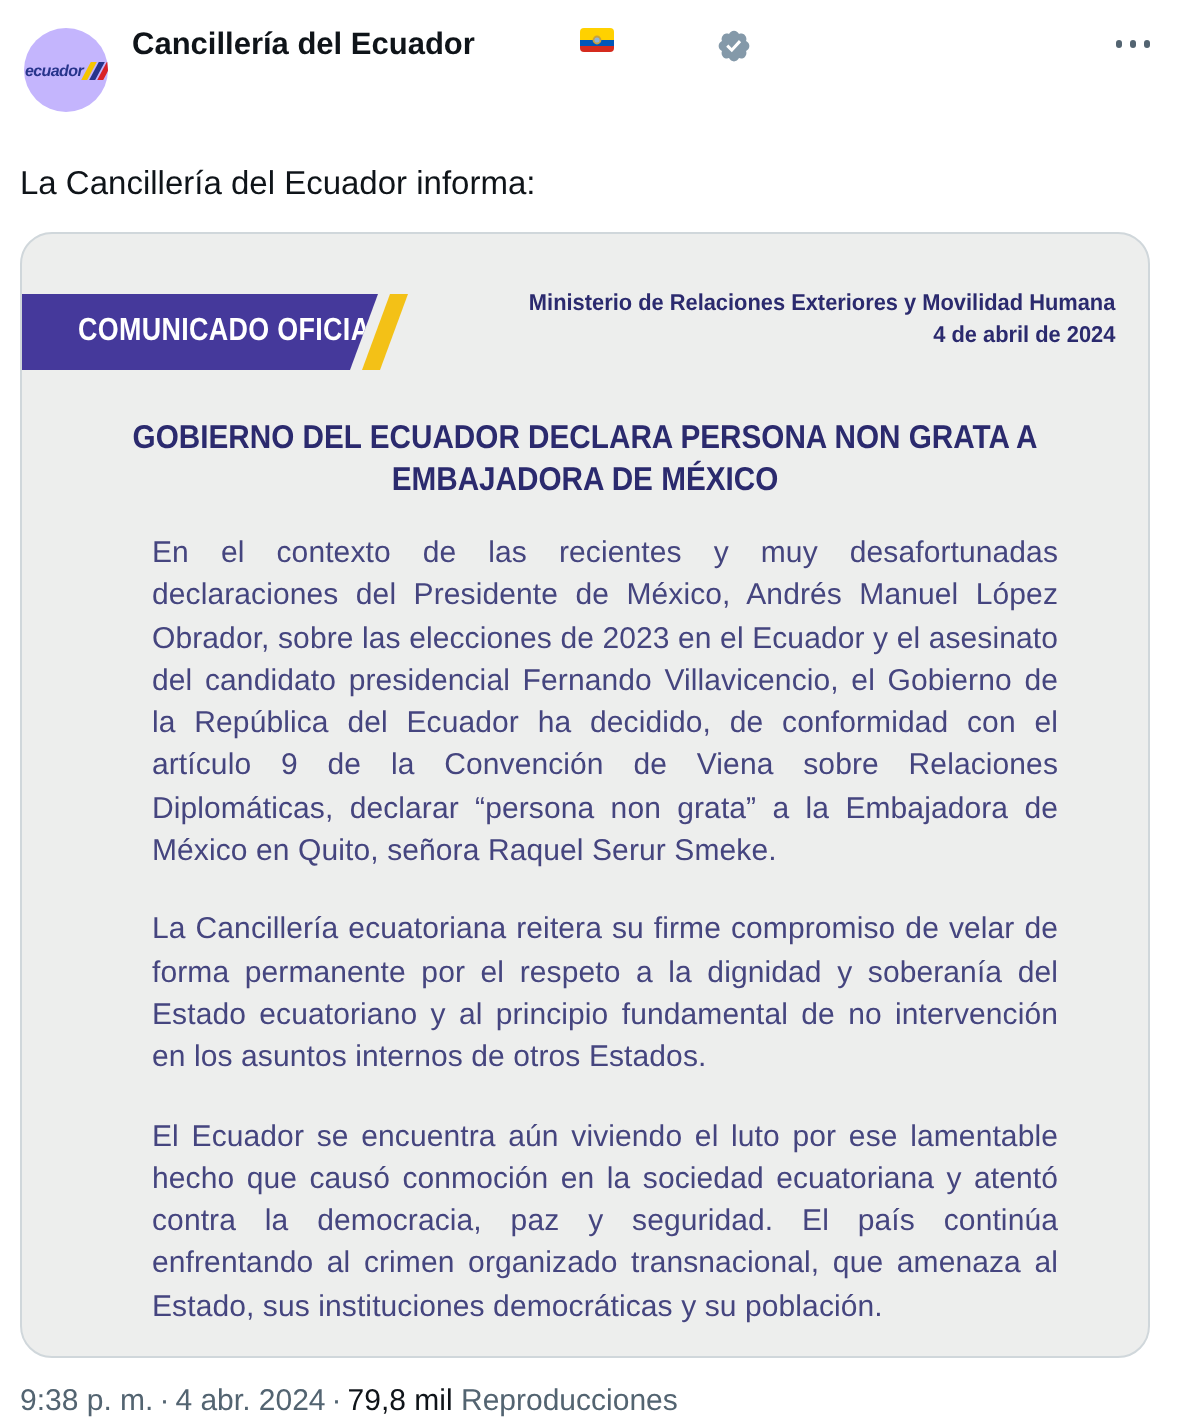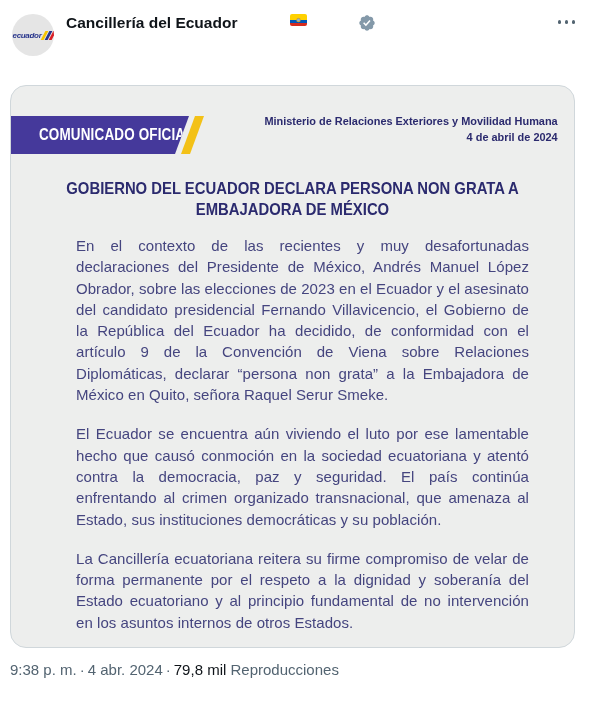--- a/index.html
+++ b/index.html
@@ -5,21 +5,21 @@
   html,body{margin:0;padding:0;background:#ffffff;}
   body{
     width:601px;height:709px;overflow:hidden;position:relative;
     font-family:"Liberation Sans",sans-serif;
     -webkit-font-smoothing:antialiased;
   }
   
   .tweet-header{position:relative;height:58px;padding-top:14px;}
   .avatar{
     position:absolute;left:12px;top:14px;width:42px;height:42px;border-radius:50%;
-    background:#e5e5e5;display:flex;align-items:center;justify-content:center;gap:1px;
+    background:#c4b5fd;display:flex;align-items:center;justify-content:center;gap:1px;
     overflow:hidden;cursor:pointer;
   }
   .av-word{font-size:8px;font-weight:bold;font-style:italic;color:#27348b;letter-spacing:-0.3px;}
   .av-stripe{width:3px;height:9px;transform:skewX(-28deg);display:inline-block;}
   .av-s1{background:#f5c400;} .av-s2{background:#27348b;} .av-s3{background:#d92027;}
   .author-block{margin-left:66px;}
   .name-row{display:flex;align-items:flex-start;height:20px;gap:48px;}
   .name{font-size:15.5px;font-weight:bold;color:#0f1419;cursor:pointer;}
   .flag{margin-left:5px;border-radius:2px;overflow:hidden;display:inline-block;line-height:0;}
   .badge{margin-left:3px;display:inline-block;line-height:0;}
@@ -99,41 +99,42 @@
         </span>
       </div>
     </div>
     <div class="more">
       <i></i>
         <i></i>
         <i></i>
     </div>
   </div>
 
+  <div class="tweet-text">La Cancillería del Ecuador informa:</div>
 
   <div class="card">
     <div class="banner-row">
       <div class="banner">
         <span>COMUNICADO OFICIAL</span>
       </div>
       <div class="banner-slash"></div>
       <div class="ministry">
         <div>Ministerio de Relaciones Exteriores y Movilidad Humana</div>
         <div>4 de abril de 2024</div>
       </div>
     </div>
 
     <div class="c-title">
       <div class="t-line">GOBIERNO DEL ECUADOR DECLARA PERSONA NON GRATA A</div>
       <div class="t-line">EMBAJADORA DE MÉXICO</div>
     </div>
 
     <p class="c-par">En el contexto de las recientes y muy desafortunadas declaraciones del Presidente de México, Andrés Manuel López Obrador, sobre las elecciones de 2023 en el Ecuador y el asesinato del candidato presidencial Fernando Villavicencio, el Gobierno de la República del Ecuador ha decidido, de conformidad con el artículo 9 de la Convención de Viena sobre Relaciones Diplomáticas, declarar “persona non grata” a la Embajadora de México en Quito, señora Raquel Serur Smeke.</p>
+    <p class="c-par">La Cancillería ecuatoriana reitera su firme compromiso de velar de forma permanente por el respeto a la dignidad y soberanía del Estado ecuatoriano y al principio fundamental de no intervención en los asuntos internos de otros Estados.</p>
     <p class="c-par">El Ecuador se encuentra aún viviendo el luto por ese lamentable hecho que causó conmoción en la sociedad ecuatoriana y atentó contra la democracia, paz y seguridad. El país continúa enfrentando al crimen organizado transnacional, que amenaza al Estado, sus instituciones democráticas y su población.</p>
-    <p class="c-par">La Cancillería ecuatoriana reitera su firme compromiso de velar de forma permanente por el respeto a la dignidad y soberanía del Estado ecuatoriano y al principio fundamental de no intervención en los asuntos internos de otros Estados.</p>
 
   </div>
 
   <div class="tweet-footer">
     <span>9:38 p. m.</span><span class="sep">·</span><span>4 abr. 2024</span><span class="sep">·</span><span class="views">79,8 mil</span> <span>Reproducciones</span>
   </div>
 
 </div>
 
 </body></html>

